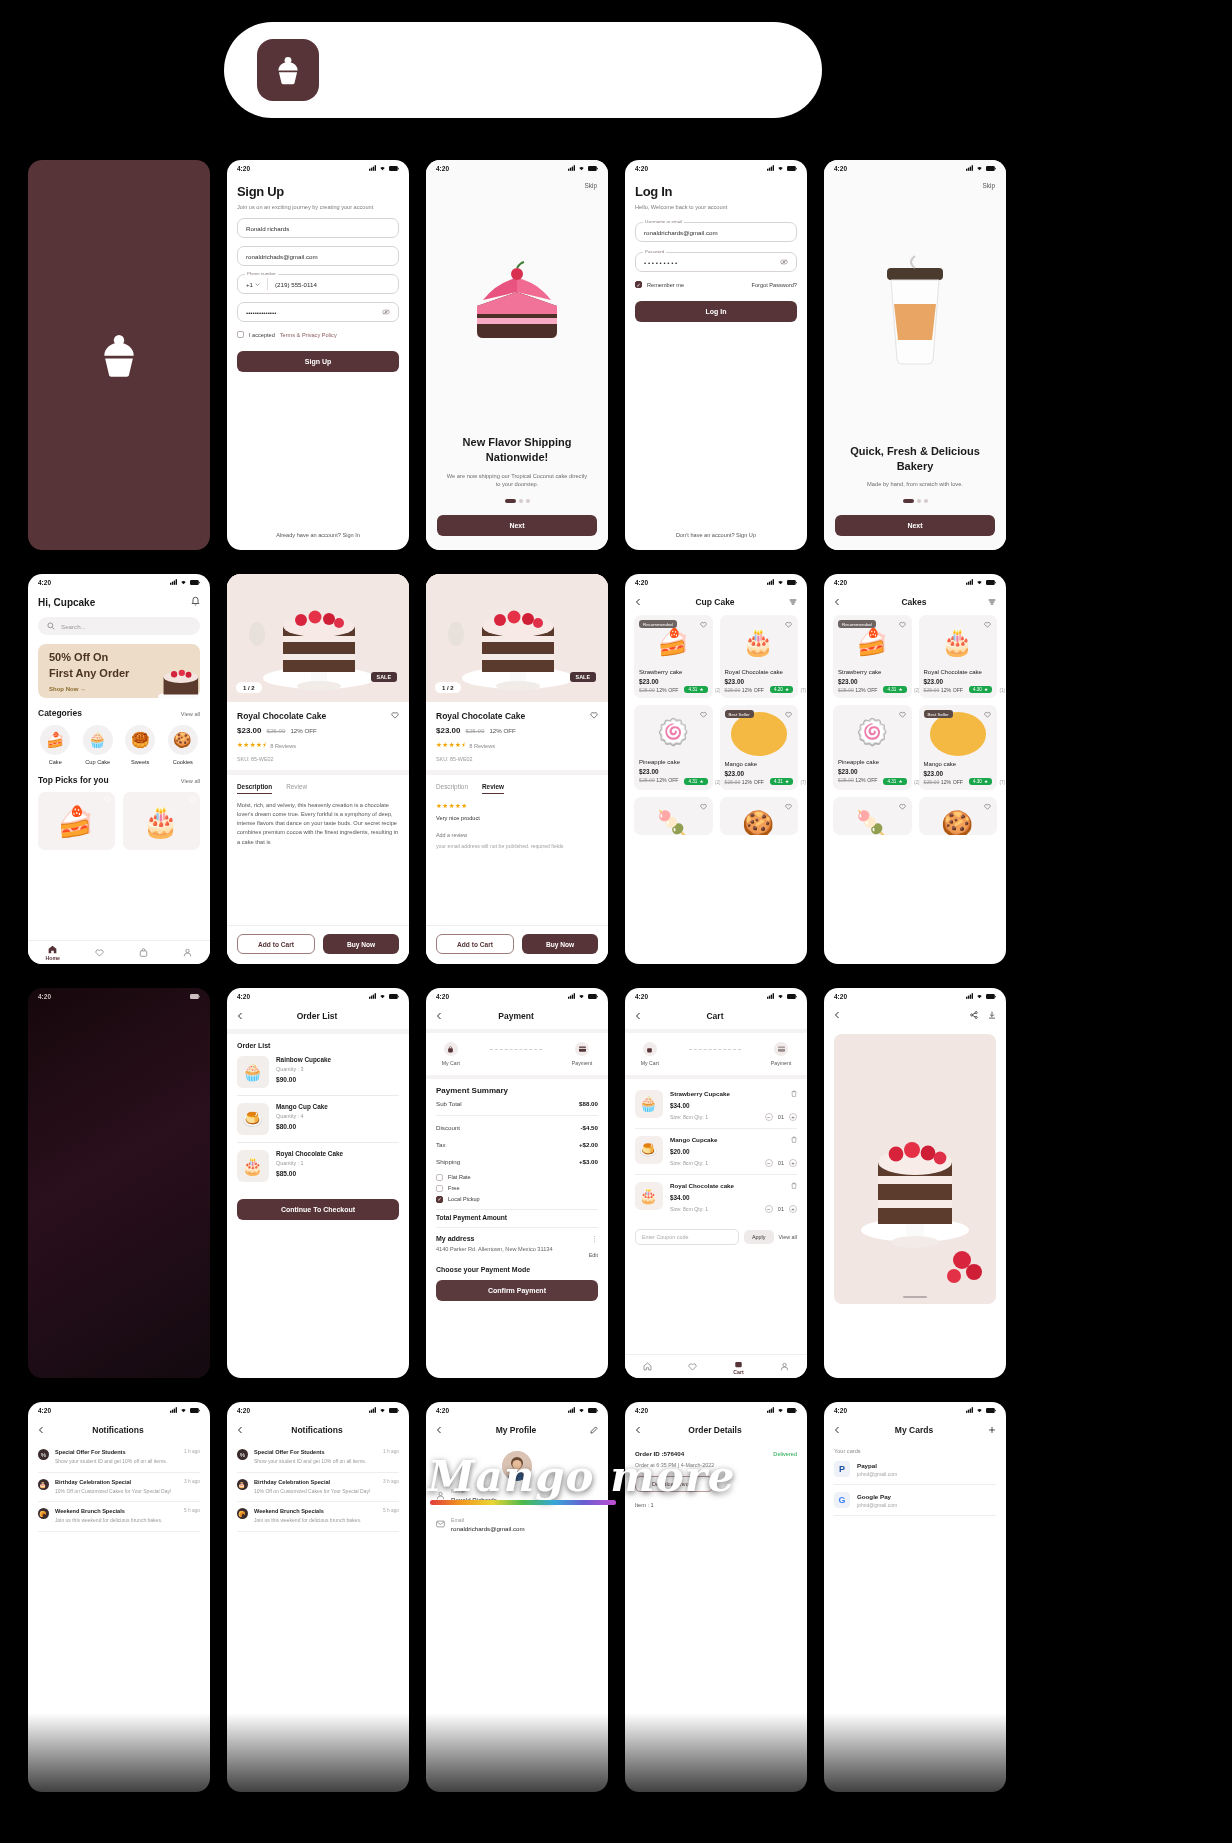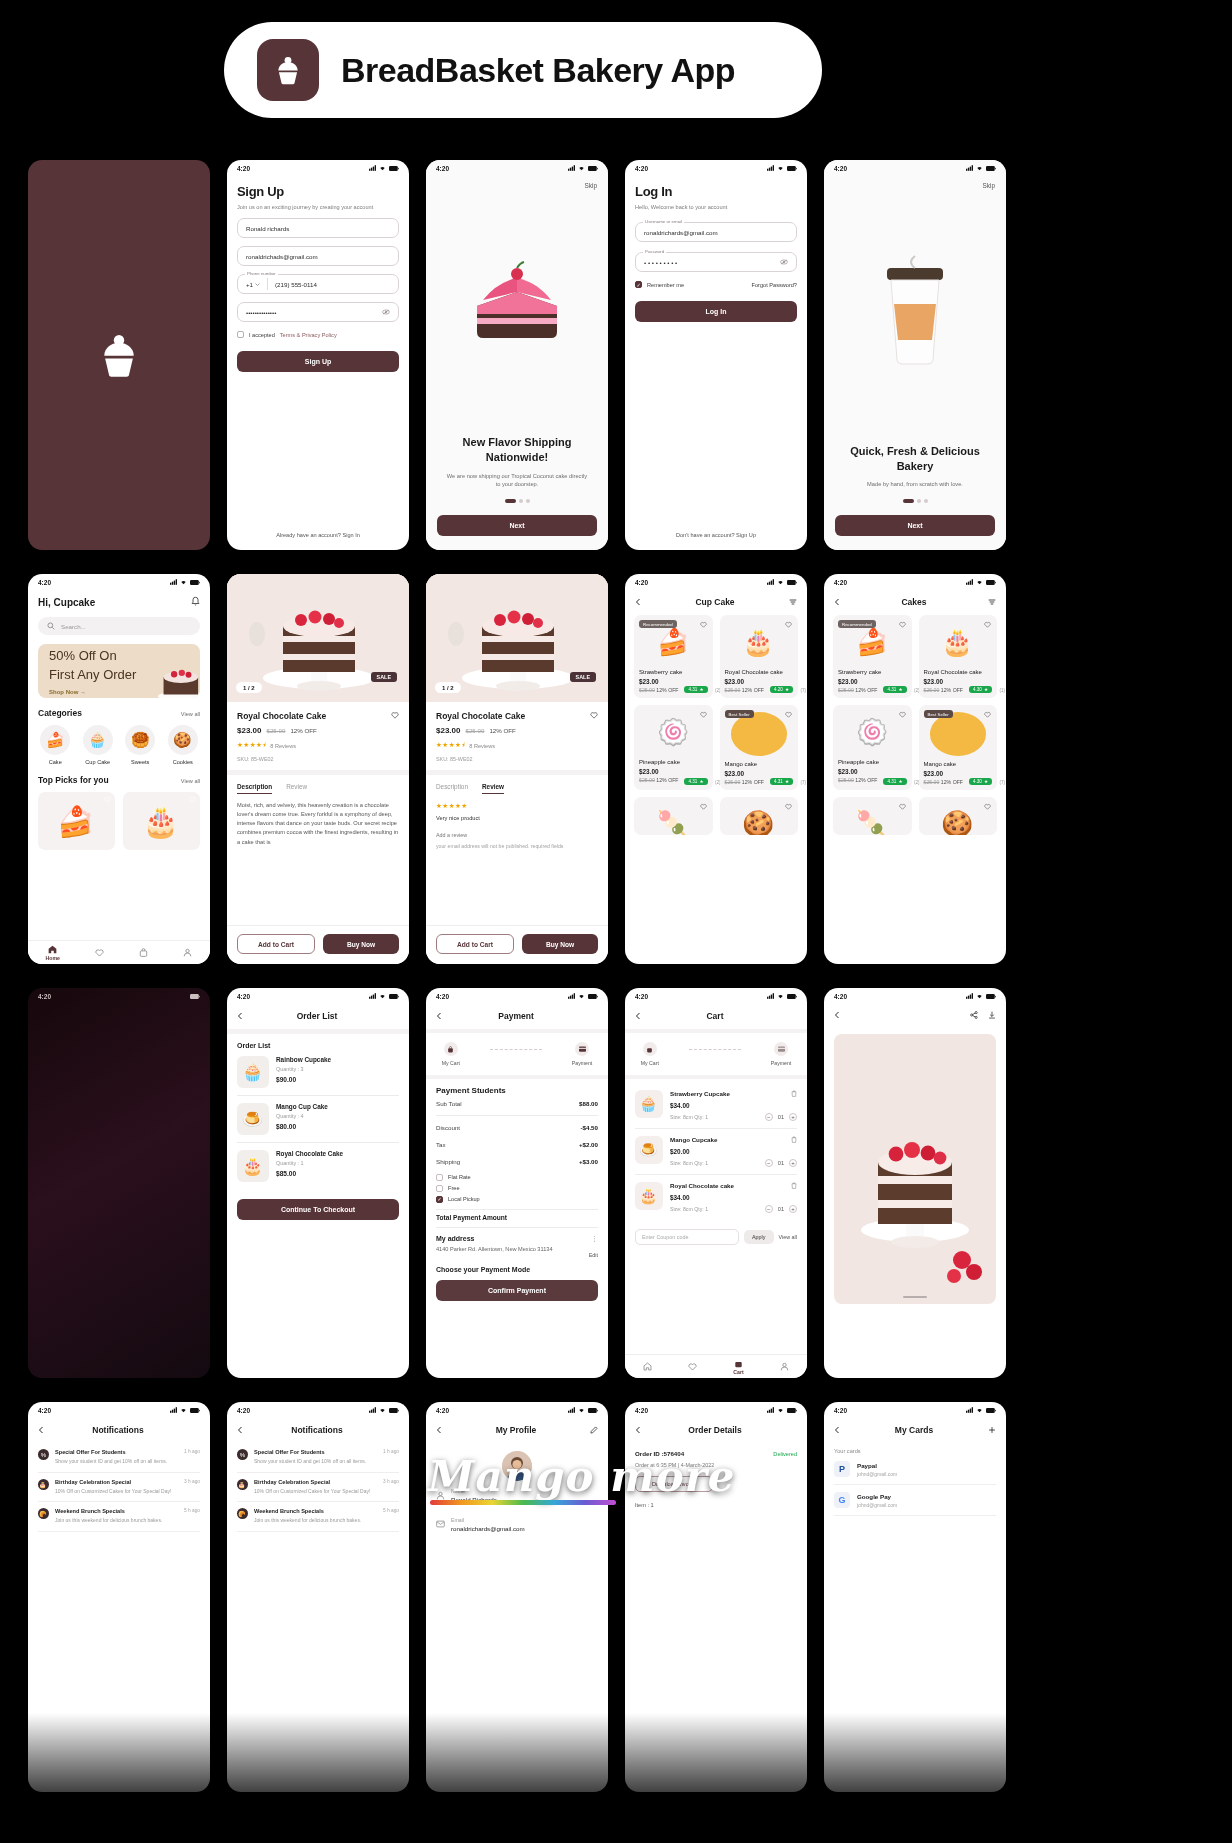--- a/index.html
+++ b/index.html
@@ -81,21 +81,21 @@
   
   .greet { font-size: 10px; font-weight: bold; display:flex; align-items:center; justify-content:space-between; margin-top:6px;}
   .search {
     margin-top: 9px; height: 18px; background: #f3f1f1; border-radius: 9px;
     display: flex; align-items: center; gap: 6px; padding: 0 9px; font-size: 6.2px; color: #9a9a9a;
   }
   .promo {
     margin-top: 9px; height: 54px; border-radius: 8px; background: #ecdcc8;
     display: flex; align-items: center; padding: 0 11px; position: relative; overflow: hidden;
   }
-  .promo-t { font-size: 13px; font-weight: normal; color: #4a3320; line-height: 1.45; }
+  .promo-t { font-size: 11px; font-weight: bold; color: #4a3320; line-height: 1.45; }
   .promo-s { font-size: 6px; color: #8a6d2c; font-weight: bold; margin-top: 5px; }
   .promo-cake {
     position: absolute; right: -6px; bottom: -6px; width: 58px; height: 48px;
   }
   .sec-head { display: flex; justify-content: space-between; align-items: baseline; margin-top: 10px; }
   .sec-title { font-size: 8.5px; font-weight: bold; }
   .view-all { font-size: 5.6px; color: #6d6d6d; }
   .cats { display: flex; gap: 8px; margin-top: 7px; }
   .cat { text-align: center; flex: 1; }
   .cat-circle {
@@ -256,21 +256,20 @@
 <body>
 
 <div class="brand-pill">
   <div class="brand-logo">
     <svg width="34" height="34" viewBox="0 0 24 24" fill="#fff">
       <circle cx="12" cy="5.2" r="2.4"></circle>
       <path d="M5.2 12.4c0-3.4 3-6 6.8-6s6.8 2.6 6.8 6z"></path>
       <path d="M5.6 13.6h12.8l-1.8 7.6c-.1.5-.5.8-1 .8H8.4c-.5 0-.9-.3-1-.8z"></path>
     </svg>
   </div>
-  <div class="brand-title">BreadBasket Bakery App</div>
 </div>
 
 <div class="grid">
 
   <div class="row">
 
     <div class="phone splash">
       <div>
         <svg width="52" height="52" viewBox="0 0 24 24" fill="#fff">
           <circle cx="12" cy="5.2" r="2.4"></circle>
@@ -1061,21 +1060,21 @@
               <svg width="7" height="6" viewBox="0 0 12 9" fill="#573437">
                 <rect width="12" height="9" rx="1.6"></rect>
                 <rect y="2.5" width="12" height="1.6" fill="#fff"></rect>
               </svg>
             </div>
           <div class="step-l">Payment</div>
         </div>
       </div>
       <div style="background:#f4f2f2;height:4px"></div>
       <div class="scr" style="padding-top:7px">
-        <div style="font-size:8px;font-weight:bold">Payment Students</div>
+        <div style="font-size:8px;font-weight:bold">Payment Summary</div>
         <div class="sumrow">
             <span>Sub Total</span>
             <b>$88.00</b>
           </div>
         <div class="hr"></div>
         <div class="sumrow">
             <span>Discount</span>
             <b class="neg">-$4.50</b>
           </div>
         <div class="sumrow">

